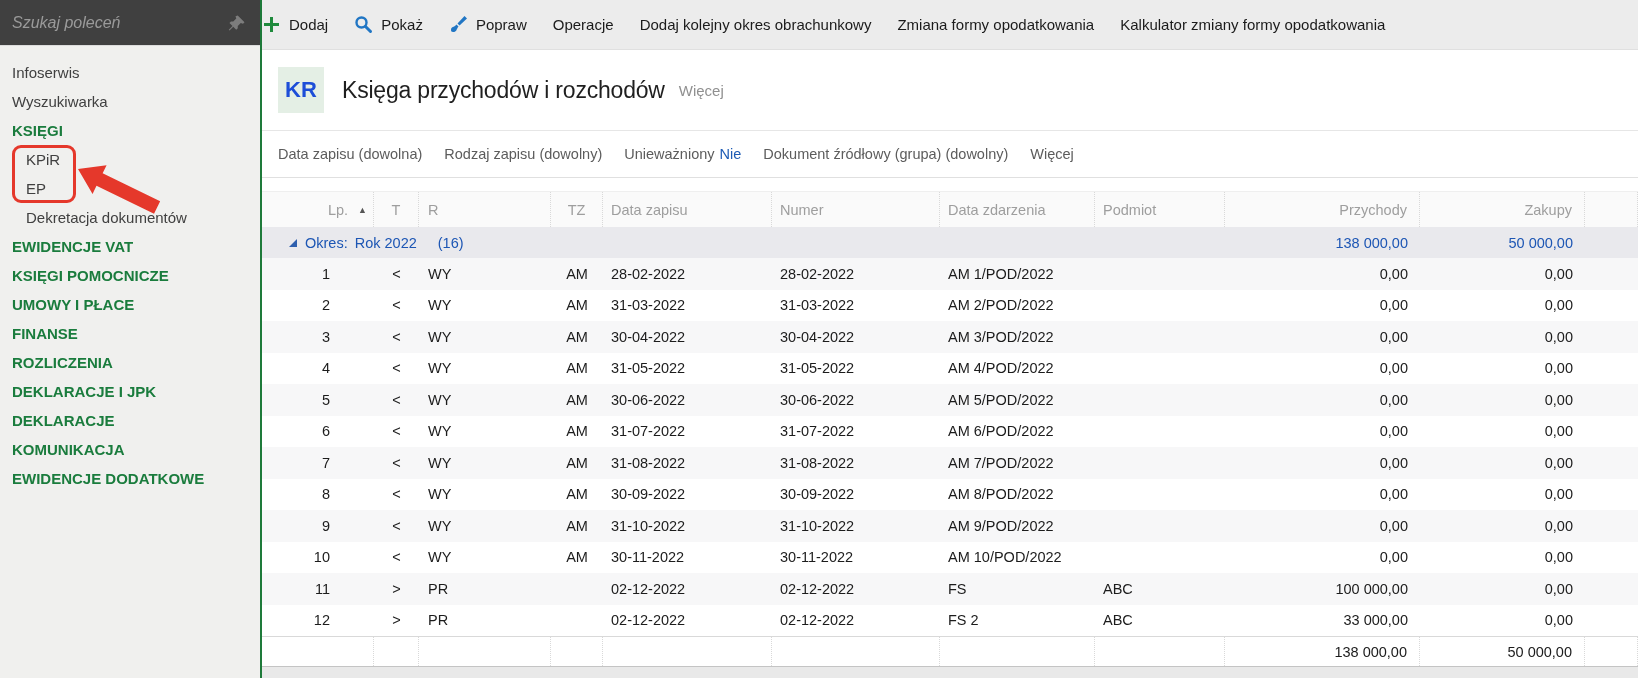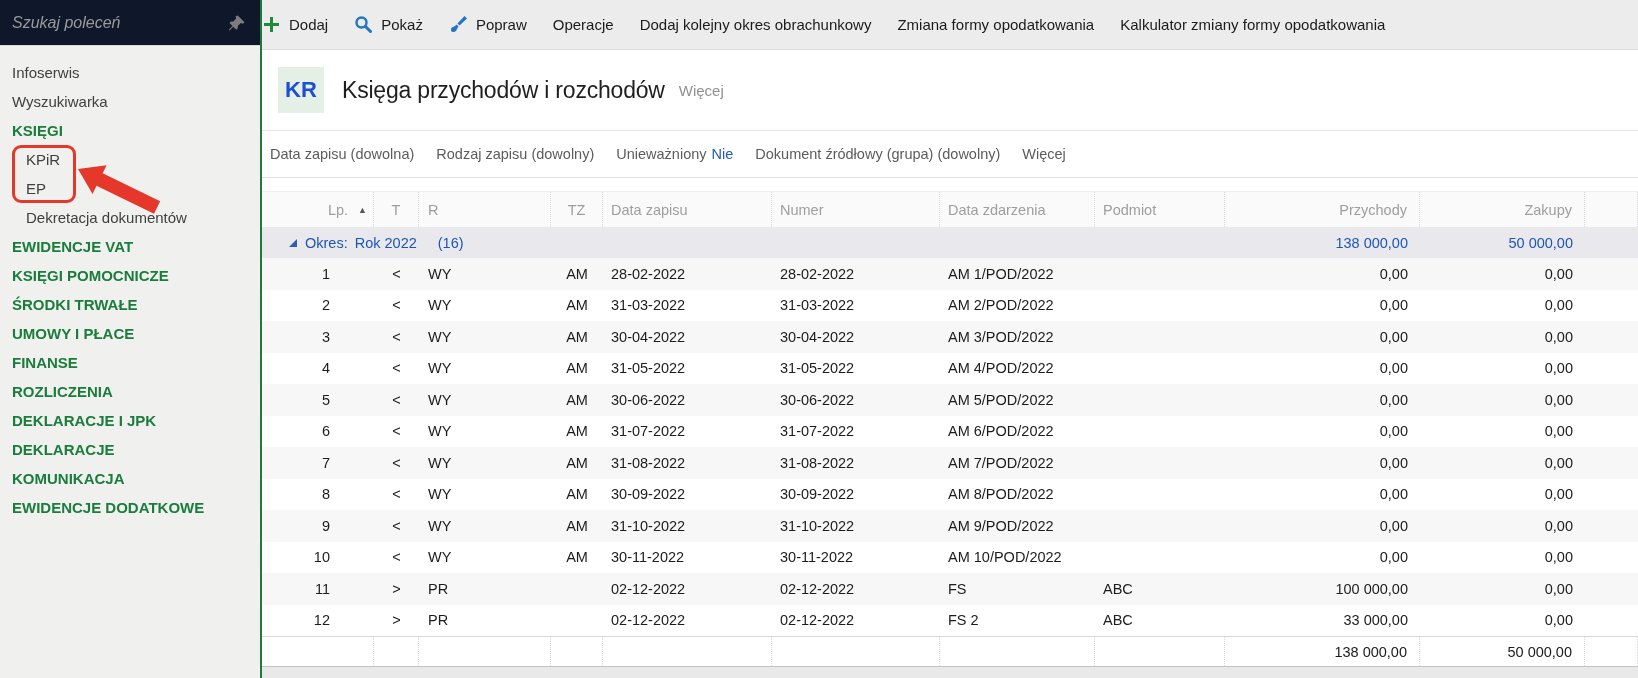--- a/index.html
+++ b/index.html
@@ -4,21 +4,21 @@
 <style>
   * { box-sizing: border-box; margin: 0; padding: 0; }
   html,body { width:1638px; height:678px; overflow:hidden; }
   body { font-family:"Liberation Sans", sans-serif; color:#1c1c1c; background:#fff; }
 
   .app { display:flex; width:1638px; height:678px; }
 
   
   .sidebar { width:262px; height:678px; background:#f0f0ee; border-right:2px solid #1e7a3a;
              position:relative; flex:0 0 262px; }
-  .search-bar { height:46px; background:#0f172a; border-bottom:1px solid #dcdcdc;
+  .search-bar { height:46px; background:#404040; border-bottom:1px solid #dcdcdc;
                 display:flex; align-items:center; padding:0 12px; }
   .search-input { flex:1; border:none; background:transparent; outline:none;
                   font-family:"Liberation Sans", sans-serif;
                   font-size:16px; font-style:italic; color:#8a8a8a; }
   .search-input::placeholder { color:#9a9a9a; font-style:italic; }
   .pin-btn { width:22px; height:22px; display:flex; align-items:center; justify-content:center; cursor:pointer; }
 
   .side-list { margin-top:12px; }
   .side-item { height:29px; display:flex; align-items:center; padding-left:12px;
                font-size:15px; color:#404040; cursor:pointer; white-space:nowrap; }
@@ -41,21 +41,21 @@
   .tb-ic.plus-icon, .tb-ic.magnifier-icon, .tb-ic.brush-icon { display:inline-block; }
 
   .titlebar { height:81px; border-bottom:1px solid #e6e6e6; display:flex; align-items:center;
               padding-left:16px; flex:0 0 81px; background:#fff; }
   .kr-badge { width:46px; height:46px; background:#e4efe5; color:#1d4ed8; font-weight:bold;
               font-size:22px; display:flex; align-items:center; justify-content:center; }
   .page-title { font-size:23px; color:#1f1f1f; margin-left:18px; letter-spacing:-0.2px; }
   .title-more { font-size:15px; color:#909090; margin-left:14px; cursor:pointer; }
 
   .filterbar { height:47px; border-bottom:1px solid #e0e0e0; display:flex; align-items:center;
-               padding-left:8px; gap:22px; flex:0 0 47px; background:#fff; }
+               padding-left:16px; gap:22px; flex:0 0 47px; background:#fff; }
   .filter-item { font-size:14.5px; color:#5c5c5c; cursor:pointer; white-space:nowrap; }
   .filter-item .f-value { color:#1d5bb4; margin-left:5px; }
   .filter-item .f-value:empty { margin-left:0; }
 
   
   .table-area { flex:1; display:flex; flex-direction:column; min-height:0; }
   .hdr-gap { height:13px; background:#fff; flex:0 0 13px; }
 
   .grid-row { display:grid;
     grid-template-columns:112px 45px 132px 52px 169px 168px 155px 130px 195px 165px minmax(0,1fr); }
@@ -135,23 +135,20 @@
         </div>
 
         <div class="side-item category">
           <span>EWIDENCJE VAT</span>
         </div>
 
         <div class="side-item category">
           <span>KSIĘGI POMOCNICZE</span>
         </div>
 
-        <div class="side-item category">
-          <span>ŚRODKI TRWAŁE</span>
-        </div>
 
         <div class="side-item category">
           <span>UMOWY I PŁACE</span>
         </div>
 
         <div class="side-item category">
           <span>FINANSE</span>
         </div>
 
         <div class="side-item category">

